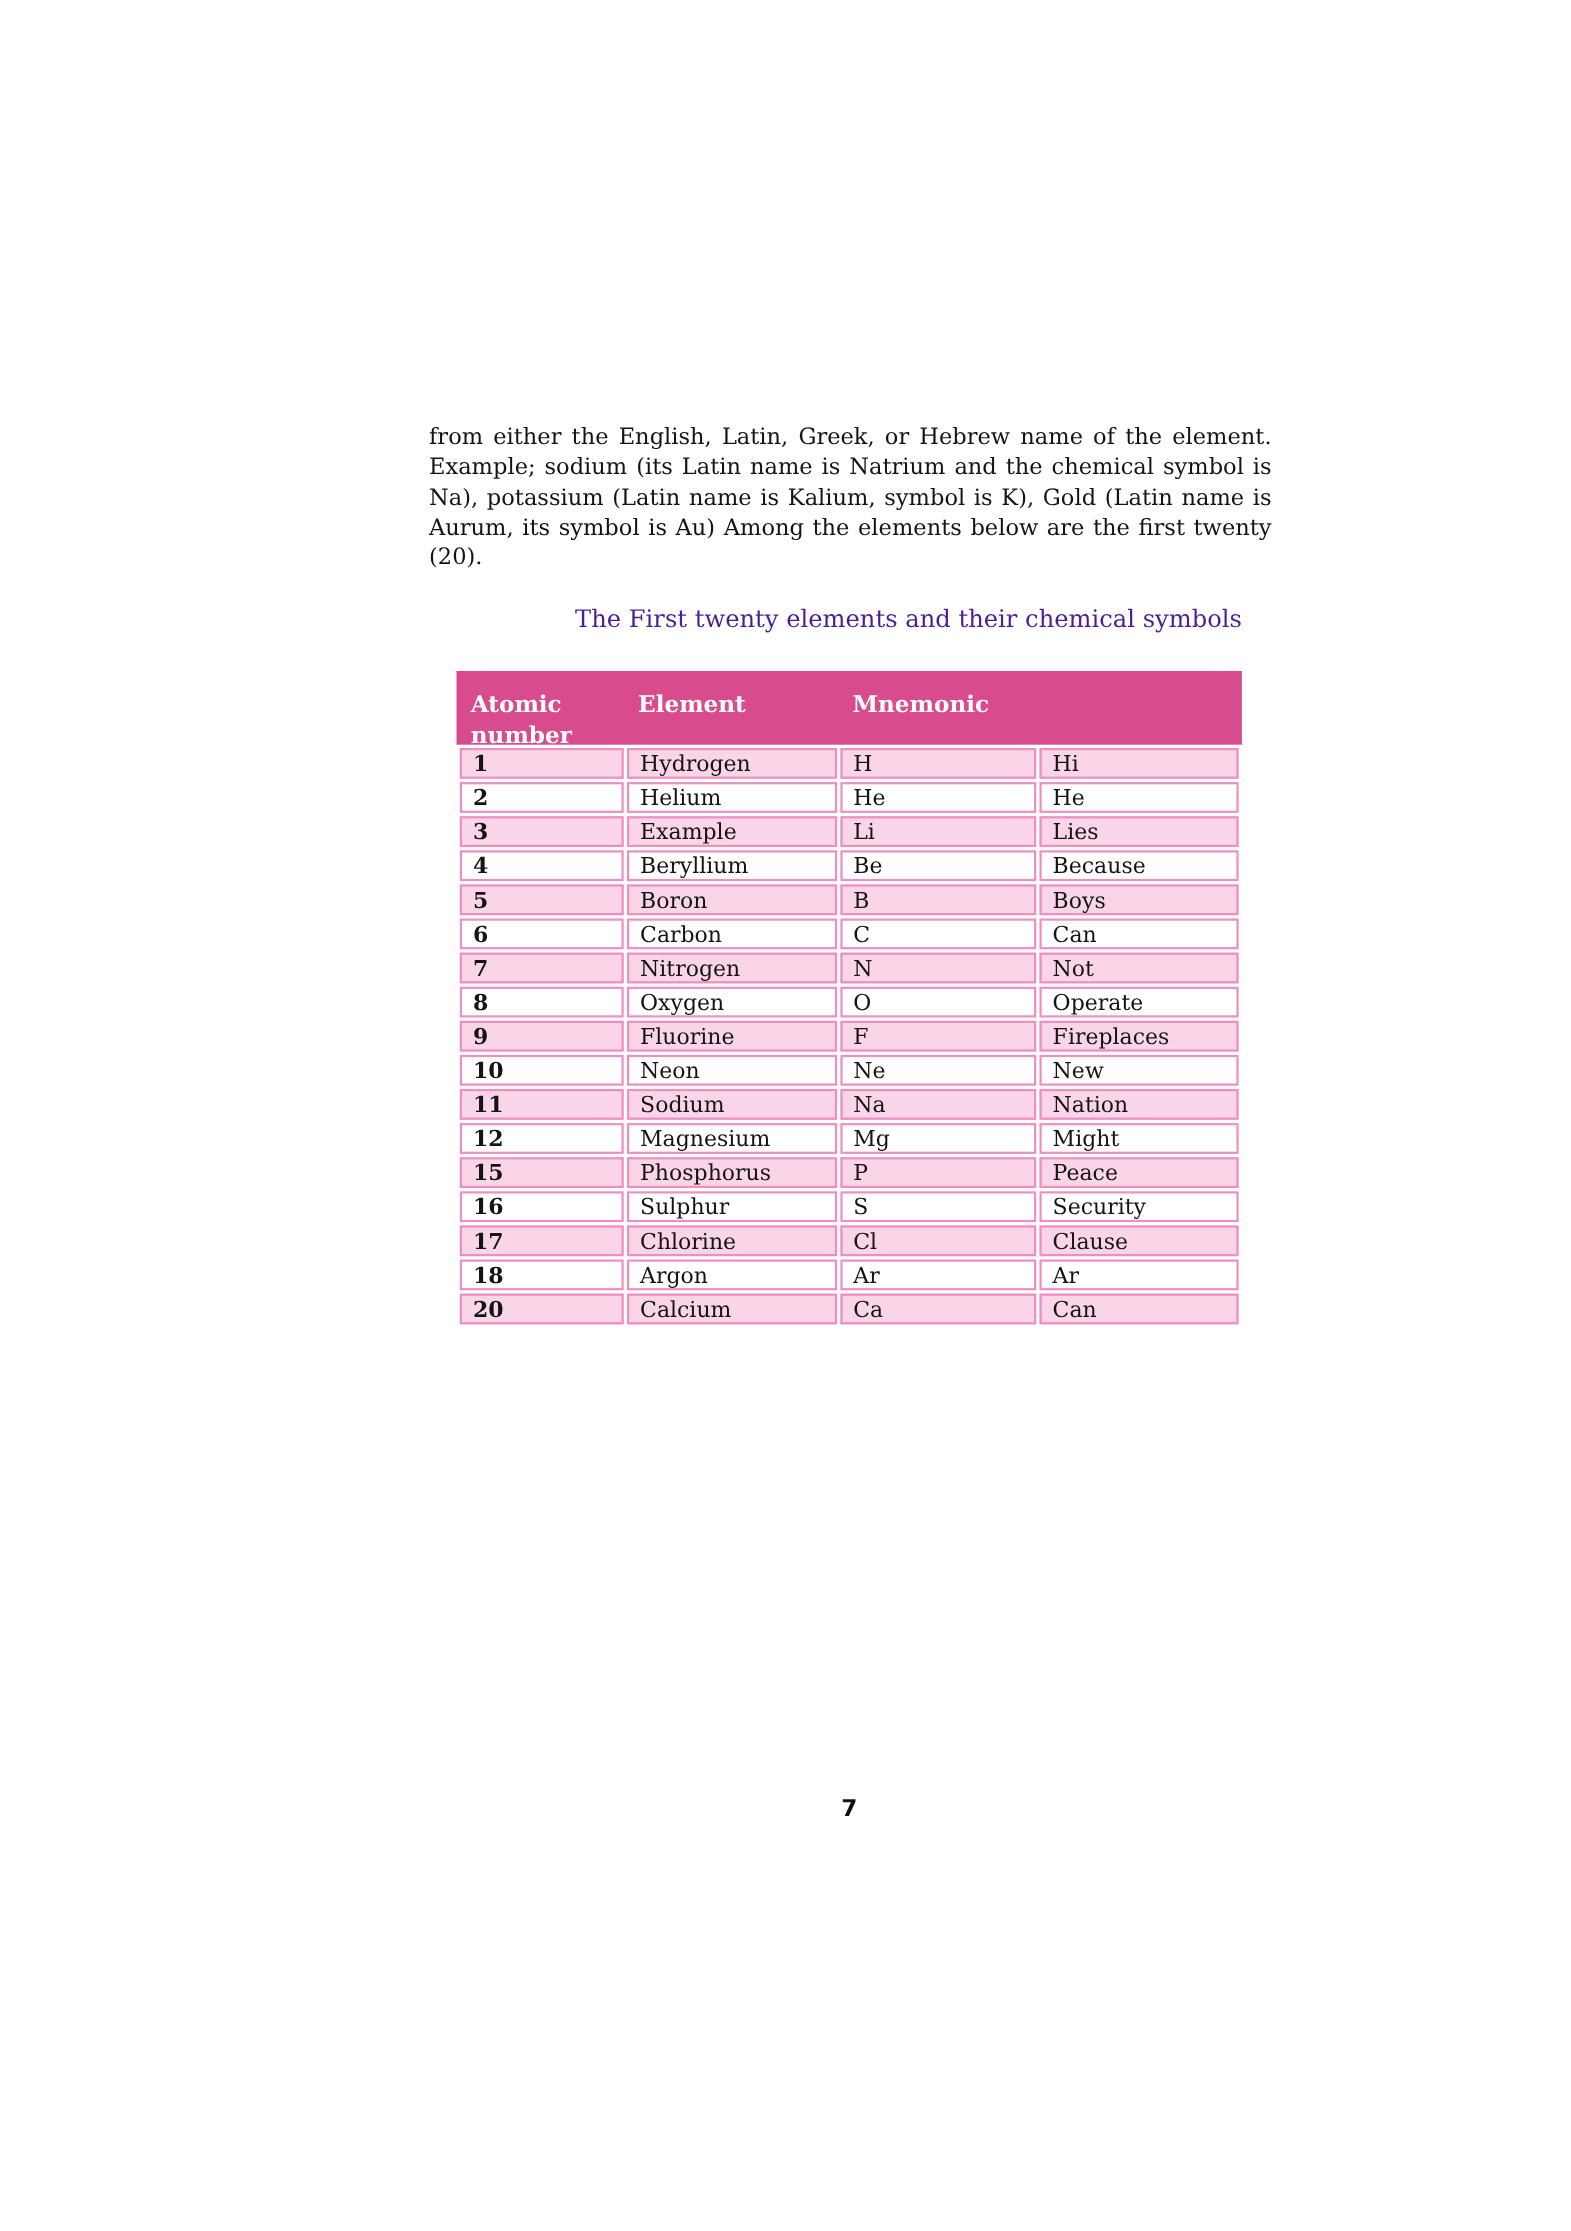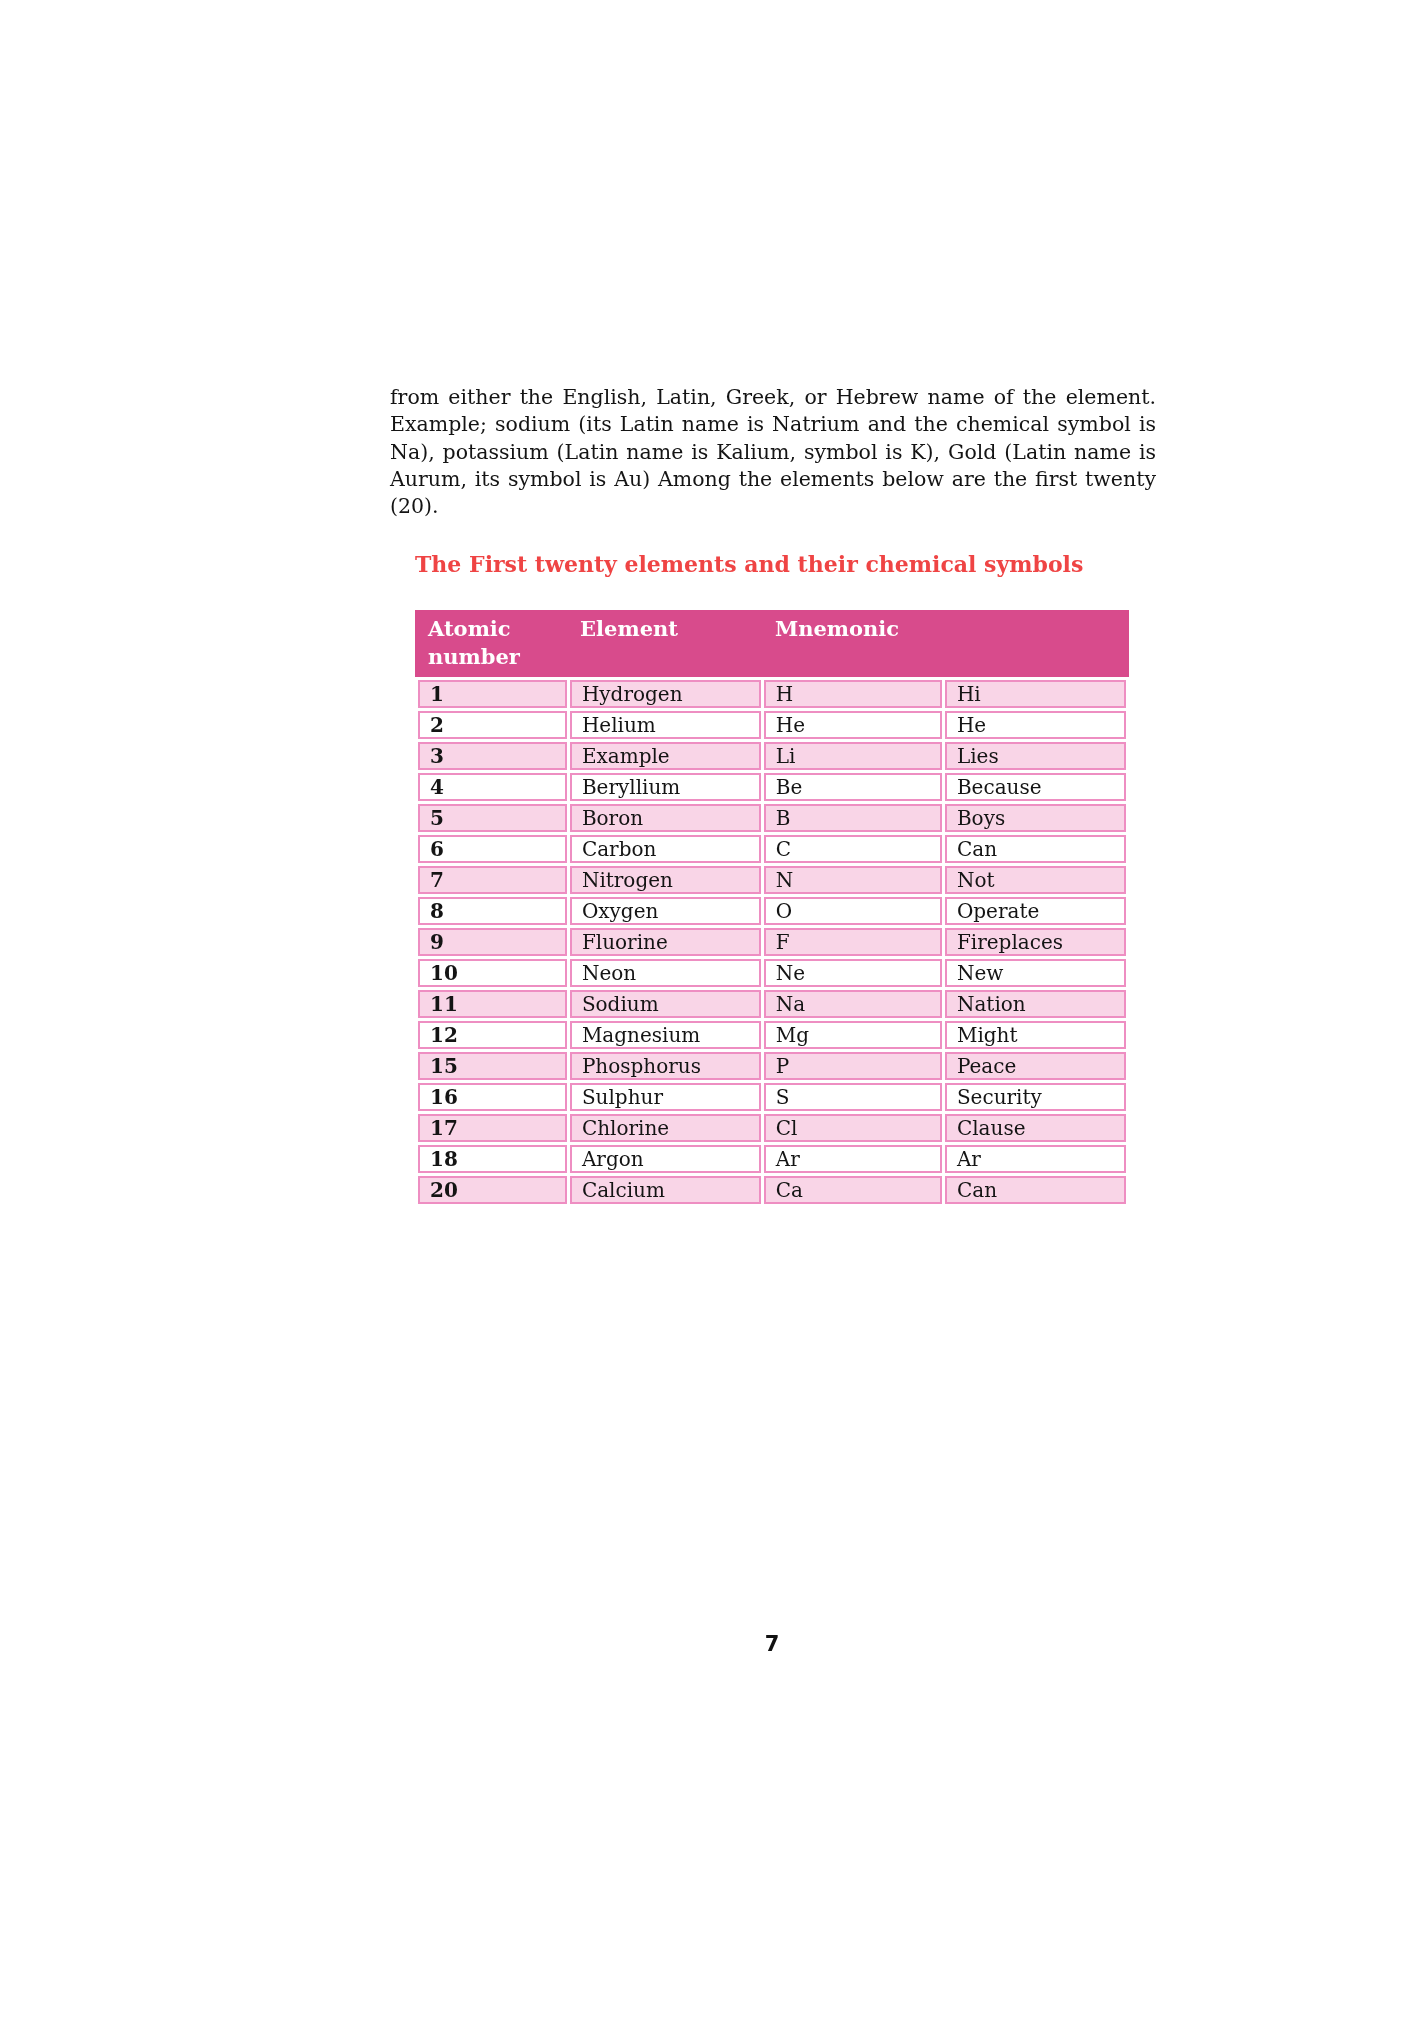--- a/index.html
+++ b/index.html
@@ -22,42 +22,42 @@
     font-size: 20.5px;
     line-height: 27.3px;
     text-align: justify;
     color: #141414;
   }
   .table-title {
     position: absolute;
     left: 399px;
     top: 551px;
     width: 714px;
-    text-align: left;
+    text-align: right;
     font-size: 22px;
-    font-weight: bold;
-    color: #ef4444;
+    font-weight: normal;
+    color: #4c1d95;
   }
   .element-table {
     position: absolute;
     left: 399px;
     top: 610px;
     width: 714px;
   }
   .thead-row {
     display: flex;
     width: 100%;
     height: 67px;
     background: #d84b8c;
     color: #ffffff;
     font-weight: bold;
     font-size: 21px;
     line-height: 28px;
   }
-  .th-cell { padding: 5px 4px 0 13px; }
+  .th-cell { padding: 16px 4px 0 13px; }
   .th-cell.c0 { width: 21.3%; }
   .th-cell.c1 { width: 27.3%; }
   .th-cell.c2 { width: 25.5%; }
   .th-cell.c3 { width: 25.9%; }
   table.tbody {
     width: 100%;
     border-collapse: separate;
     border-spacing: 3px;
     table-layout: fixed;
   }

